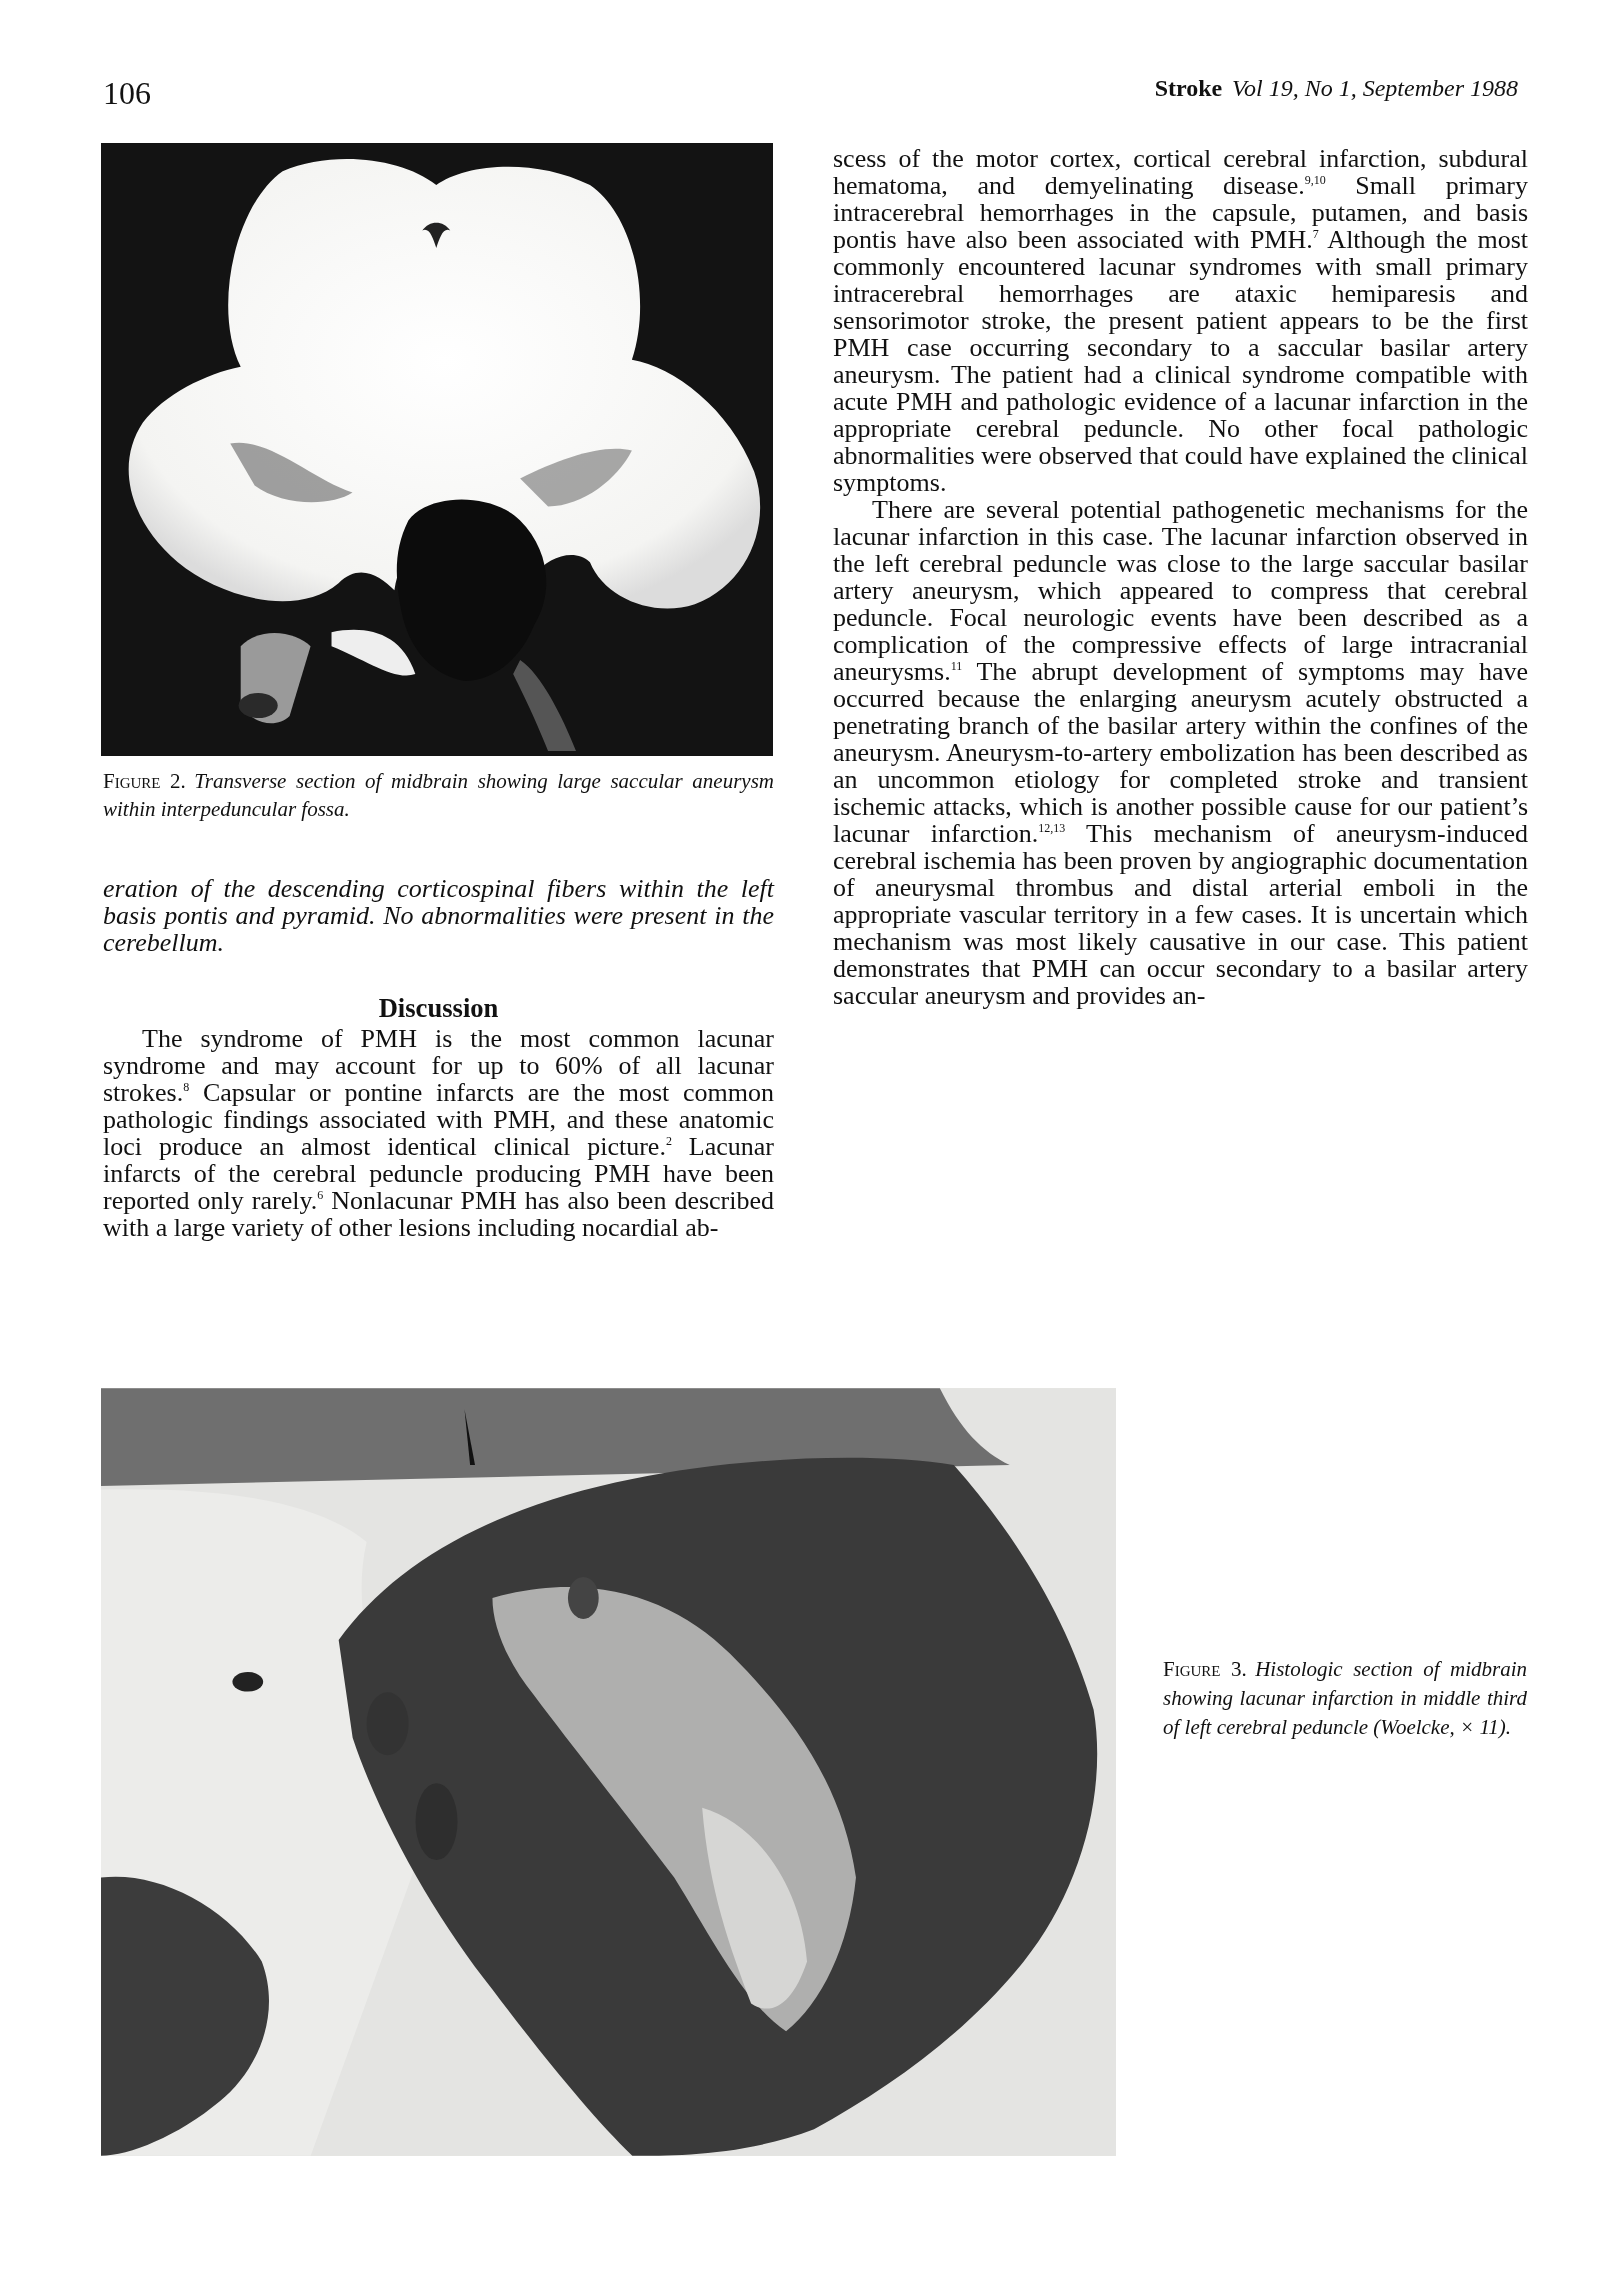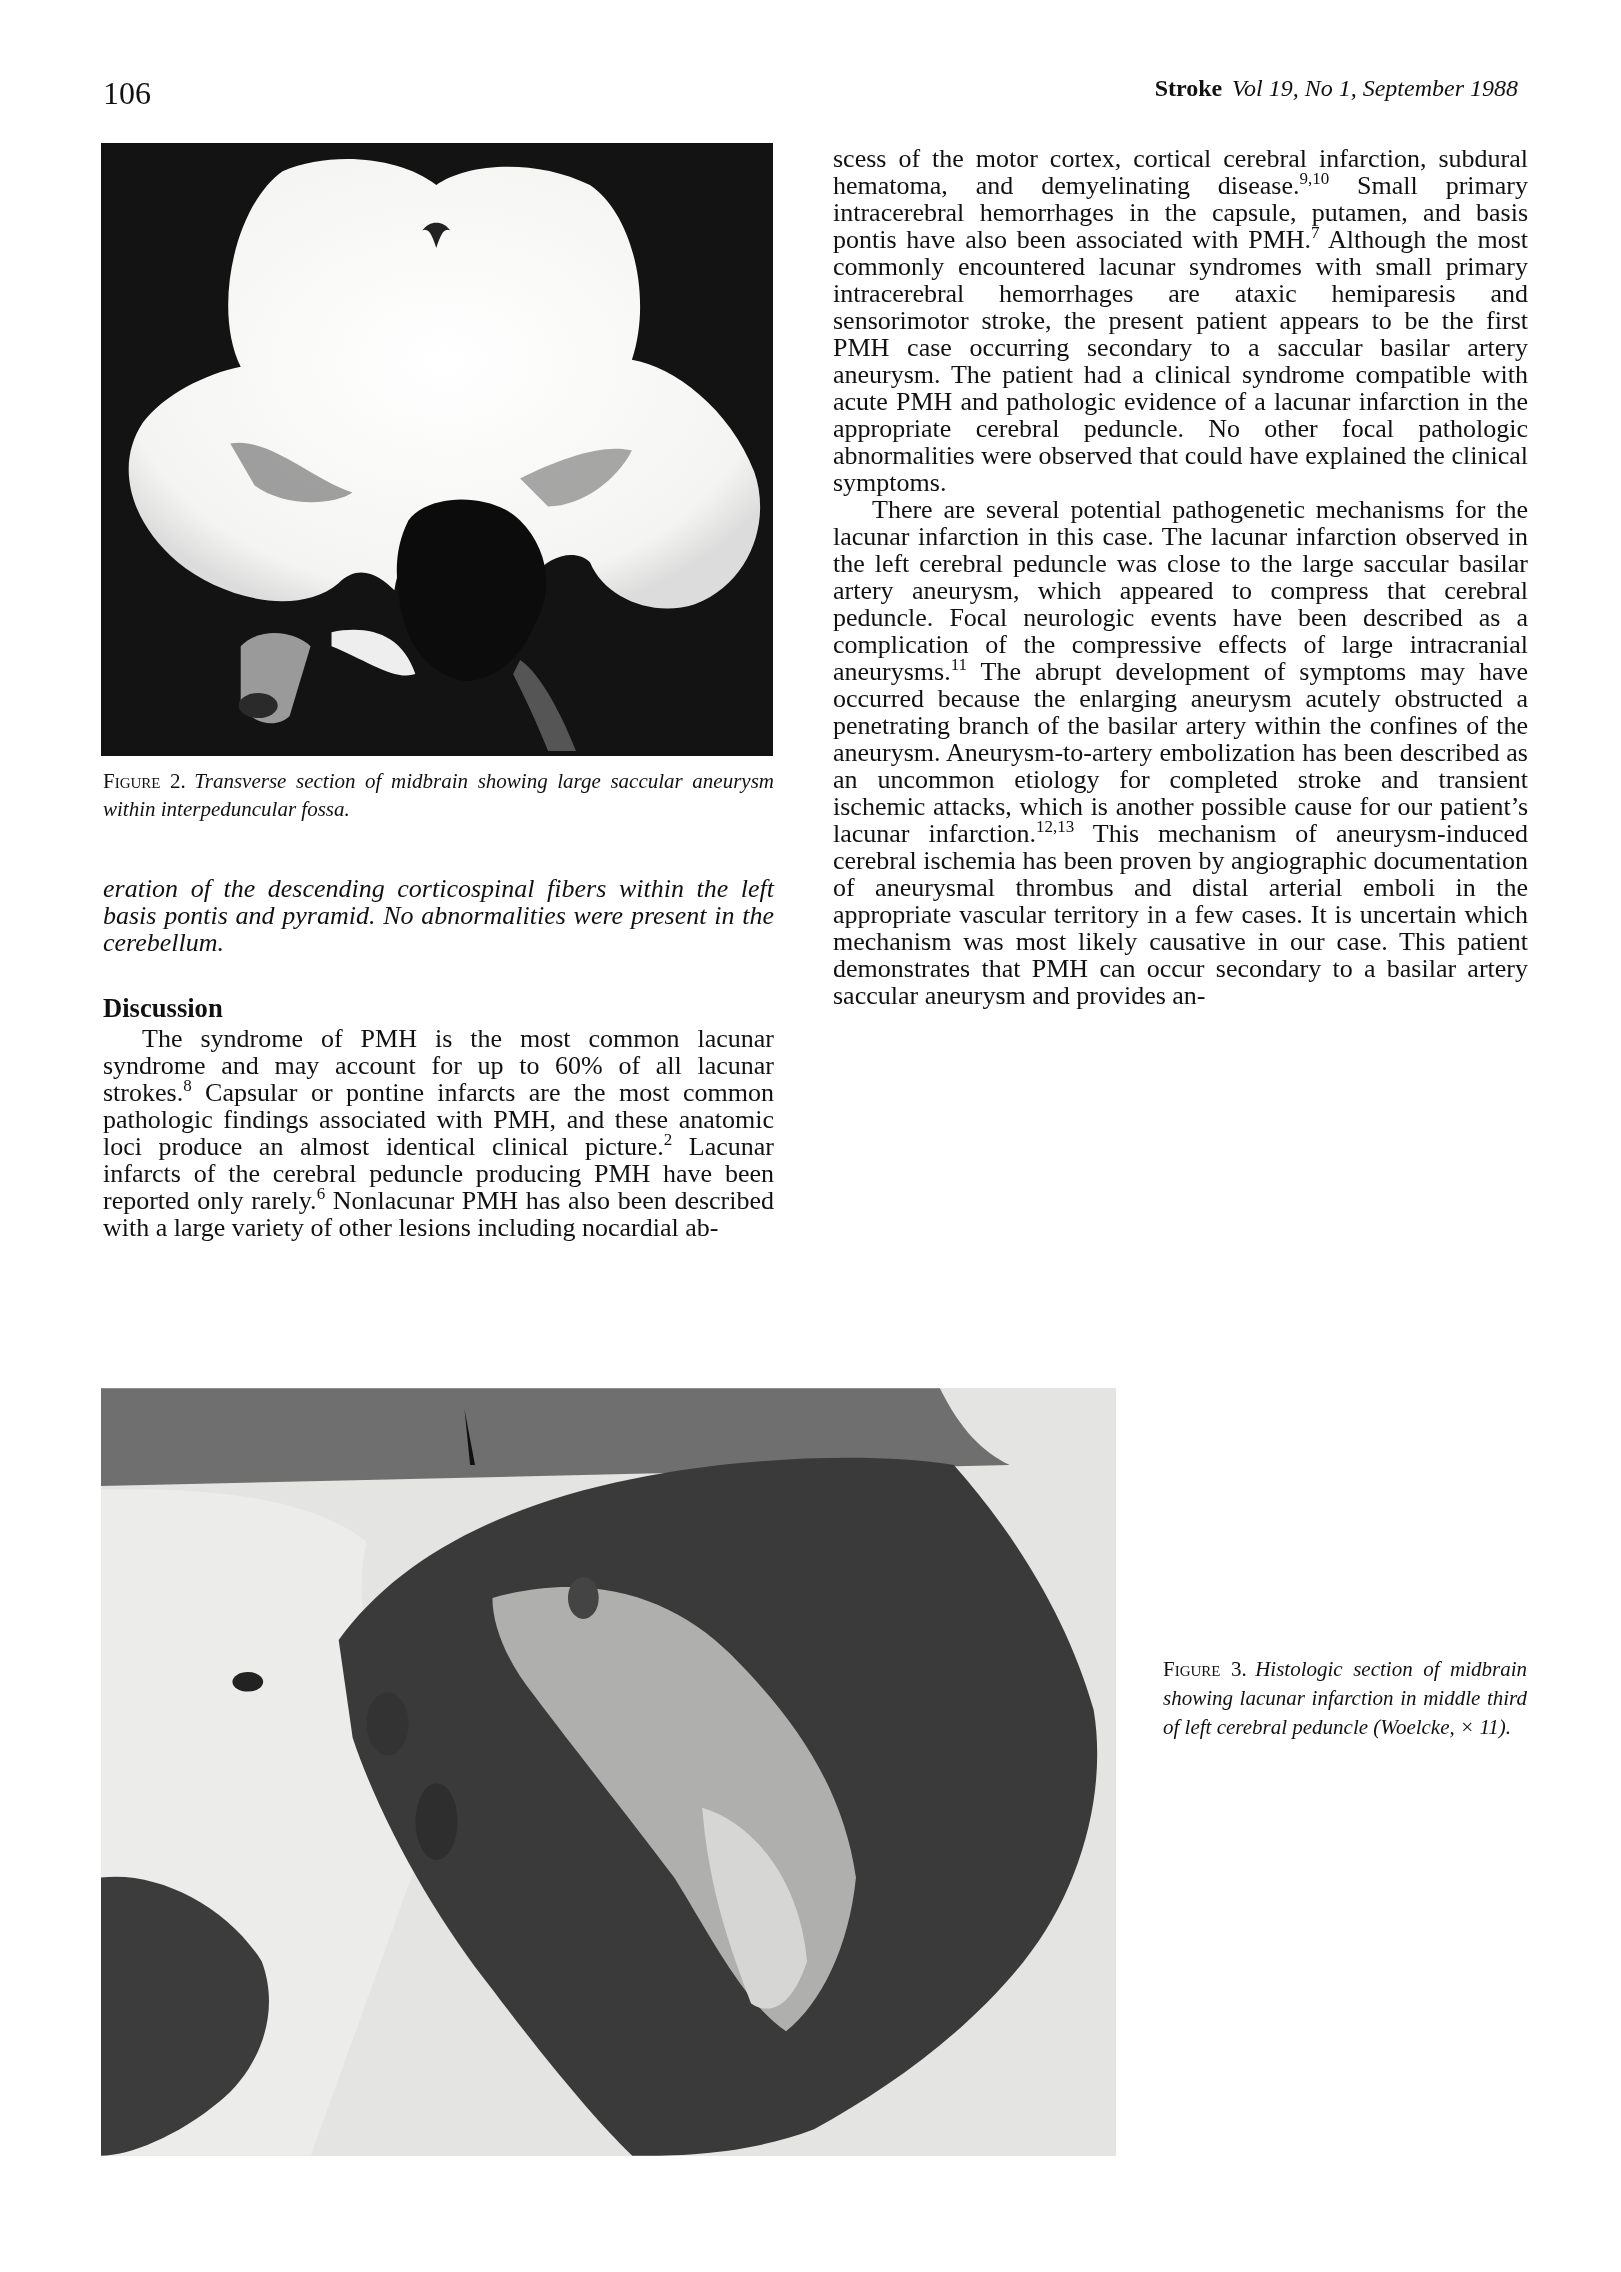--- a/index.html
+++ b/index.html
@@ -12,26 +12,26 @@
   
   .page-num { left: 103px; top: 75px; font-size: 32px; }
   .running-head { right: 103px; top: 75px; font-size: 24px; }
   .running-head .journal { font-weight: bold; margin-right: 9.8px; }
   .running-head .issue { font-style: italic; }
 
   
   .col { font-size: 26px; line-height: 27px; text-align: justify; }
   .col p { margin: 0; }
   .col p.indent { text-indent: 39px; }
-  .col sup { font-size: 17px; line-height: 0; vertical-align: 9.8px; }
+  .col sup { font-size: 12px; line-height: 0; vertical-align: 9.8px; }
   .col-left-top { left: 103px; top: 875px; width: 671px; font-style: italic; }
   .col-left-disc { left: 103px; top: 1025px; width: 671px; }
   .col-right { left: 833px; top: 145px; width: 695px; }
   .section-heading {
-    left: 103px; top: 993px; width: 671px; 
+    left: 103px; top: 993px; width: 671px; text-align: center;
     font-size: 26.6px; font-weight: bold;
   }
 
   
   .caption { font-size: 21px; line-height: 28px; }
   .caption .fig-label { font-variant: small-caps; font-style: normal; margin-right: 8.4px; }
   .caption .fig-text { font-style: italic; }
   .caption-2 { left: 103px; top: 767px; width: 671px; text-align: justify; }
   .caption-3 { left: 1163px; top: 1655px; width: 364px; text-align: justify; line-height: 29px; }
 

